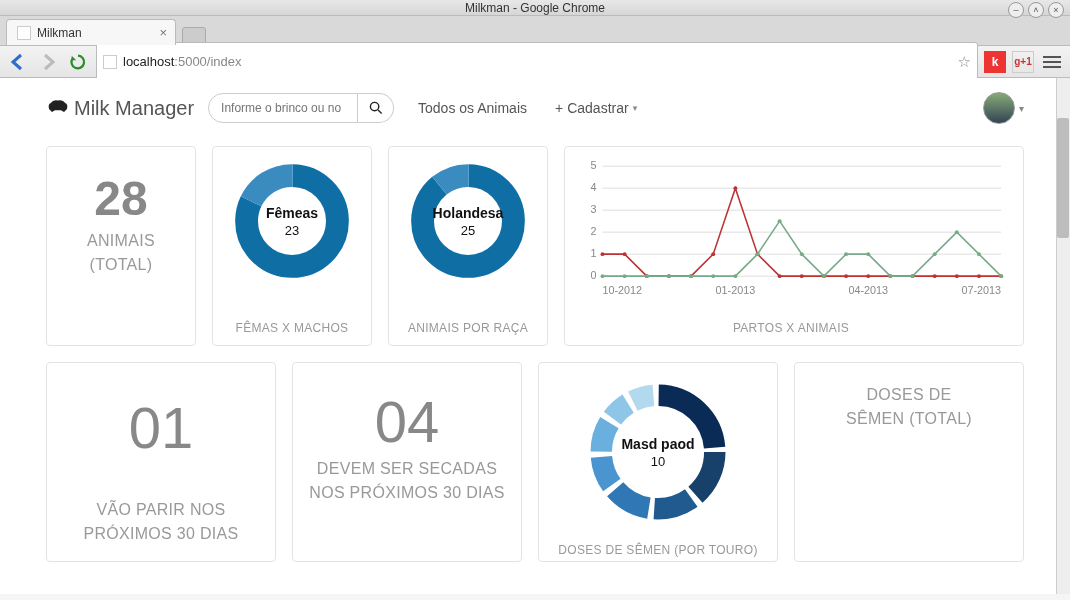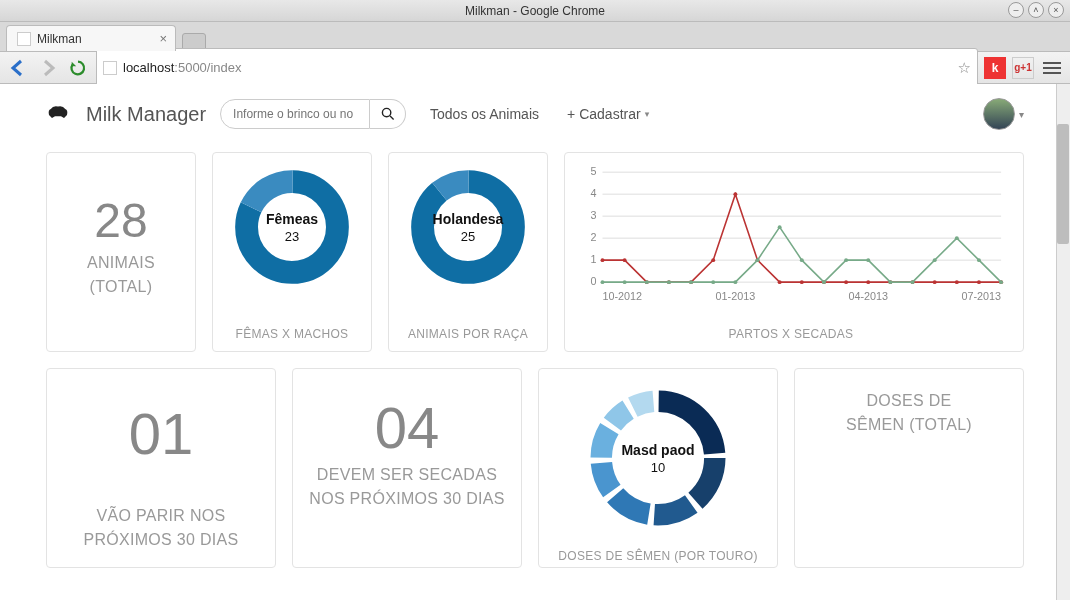--- a/index.html
+++ b/index.html
@@ -1,19 +1,19 @@
 <!DOCTYPE html>
 <html><head>
 <meta charset="utf-8">
 <style>
   * { box-sizing: border-box; margin: 0; padding: 0; }
   body { font-family: "Helvetica Neue", Arial, sans-serif; background: #f5f5f5; overflow: hidden; width:1070px; height:600px; }
 
   
-  .os-bar { height:22px; background:linear-gradient(#e8e8e8,#d6d6d6); border-bottom:1px solid #bbb; display:flex; align-items:center; justify-content:center; position:relative; font-size:12px; color:#333; }
+  .os-bar { height:16px; background:linear-gradient(#e8e8e8,#d6d6d6); border-bottom:1px solid #bbb; display:flex; align-items:center; justify-content:center; position:relative; font-size:12px; color:#333; }
   .os-bar .wbtns { position:absolute; right:6px; top:2px; display:flex; gap:4px; }
   .wbtn { width:16px; height:16px; border-radius:8px; border:1px solid #999; background:#eee; display:flex; align-items:center; justify-content:center; font-size:9px; color:#555; }
 
   
   .tabstrip { height:30px; background:#d9d9d9; display:flex; align-items:flex-end; padding-left:6px; border-bottom:1px solid #bbb; }
   .tab { height:26px; background:#f7f7f7; border:1px solid #bbb; border-bottom:none; border-radius:4px 4px 0 0; padding:0 28px 0 10px; display:flex; align-items:center; font-size:12px; color:#333; position:relative; min-width:170px; }
   .tab .favicon { width:14px; height:14px; border:1px solid #ccc; background:#fff; margin-right:6px; }
   .tab .close { position:absolute; right:8px; font-size:13px; color:#777; }
   .newtab { width:24px; height:18px; background:#ccc; border:1px solid #aaa; margin-left:6px; border-radius:3px 3px 0 0; }
 
@@ -28,21 +28,21 @@
   .gplus { border:1px solid #ccc; color:#c33; font-size:10px; font-weight:bold; }
   .hamburger { display:flex; flex-direction:column; gap:3px; width:18px; }
   .hamburger span { height:2px; background:#555; }
 
   
   .page { height:516px; overflow:auto; background:#fff; position:relative; }
   .page-inner { padding:0 46px 30px 46px; }
 
   
   .app-header { display:flex; align-items:center; gap:14px; padding:14px 0 22px 0; }
-  .brand { display:flex; align-items:center; gap:16px; font-size:20px; color:#555; }
+  .brand { display:flex; align-items:center; gap:4px; font-size:20px; color:#555; }
   .cow-icon svg { width:24px; height:20px; }
   .searchwrap { display:flex; align-items:center; }
   .searchwrap input { width:150px; height:30px; border:1px solid #ccc; border-radius:15px 0 0 15px; padding:0 12px; font-size:12px; color:#888; outline:none; }
   .searchbtn { width:36px; height:30px; border:1px solid #ccc; border-left:none; border-radius:0 15px 15px 0; background:#fff; display:flex; align-items:center; justify-content:center; font-size:14px; color:#333; }
   .navlink { font-size:14px; color:#555; margin-left:10px; }
   .cadastrar { font-size:14px; color:#555; margin-left:14px; display:flex; align-items:center; gap:4px; }
   .spacer { flex:1; }
   .avatar { width:32px; height:32px; border-radius:16px; background:linear-gradient(#8a7,#345); border:1px solid #999; }
   .avatar-caret { font-size:10px; color:#888; margin-left:4px; }
 
@@ -158,21 +158,21 @@
       </span>
       <div class="spacer"></div>
       <div style="display:flex;align-items:center">
         <div class="avatar"></div>
         <span class="avatar-caret">▾</span>
       </div>
     </div>
 
     <div class="row1">
       <div class="card" style="height:200px;">
-        <div class="bignum" style="margin-top:30px;">28</div>
+        <div class="bignum" style="margin-top:14px;font-weight:bold;">28</div>
         <div class="sub">
           <span>ANIMAIS</span><br><span>(TOTAL)</span>
         </div>
       </div>
 
       <div class="card" style="height:200px;">
         <div class="donutwrap">
           <svg viewBox="0 0 42 42" width="120" height="120">
             <circle cx="21" cy="21" r="15.9" fill="none" stroke="#0f6ea4" stroke-width="8" stroke-dasharray="82 18" stroke-dashoffset="25"></circle>
             <circle cx="21" cy="21" r="15.9" fill="none" stroke="#3a8bc0" stroke-width="8" stroke-dasharray="18 82" stroke-dashoffset="43"></circle>
@@ -251,21 +251,21 @@
             <circle cx="253.55555555555557" cy="118" r="2" fill="#7a8"></circle>
             <circle cx="276.11111111111114" cy="95.6" r="2" fill="#7a8"></circle>
             <circle cx="298.66666666666663" cy="95.6" r="2" fill="#7a8"></circle>
             <circle cx="321.22222222222223" cy="118" r="2" fill="#7a8"></circle>
             <circle cx="343.77777777777777" cy="118" r="2" fill="#7a8"></circle>
             <circle cx="366.33333333333337" cy="95.6" r="2" fill="#7a8"></circle>
             <circle cx="388.88888888888886" cy="73.19999999999999" r="2" fill="#7a8"></circle>
             <circle cx="411.44444444444446" cy="95.6" r="2" fill="#7a8"></circle>
             <circle cx="434" cy="118" r="2" fill="#7a8"></circle>
           </svg>
-        <div class="caption">PARTOS X SECADAS</div>
+        <div class="caption">PARTOS X ANIMAIS</div>
       </div>
     </div>
 
     <div class="row2">
       <div class="card" style="height:200px;gap:35px;">
         <div class="hugenum" style="margin-top:22px;">01</div>
         <div class="sub">VÃO PARIR NOS PRÓXIMOS 30 DIAS</div>
       </div>
 
       <div class="card" style="height:200px;">

